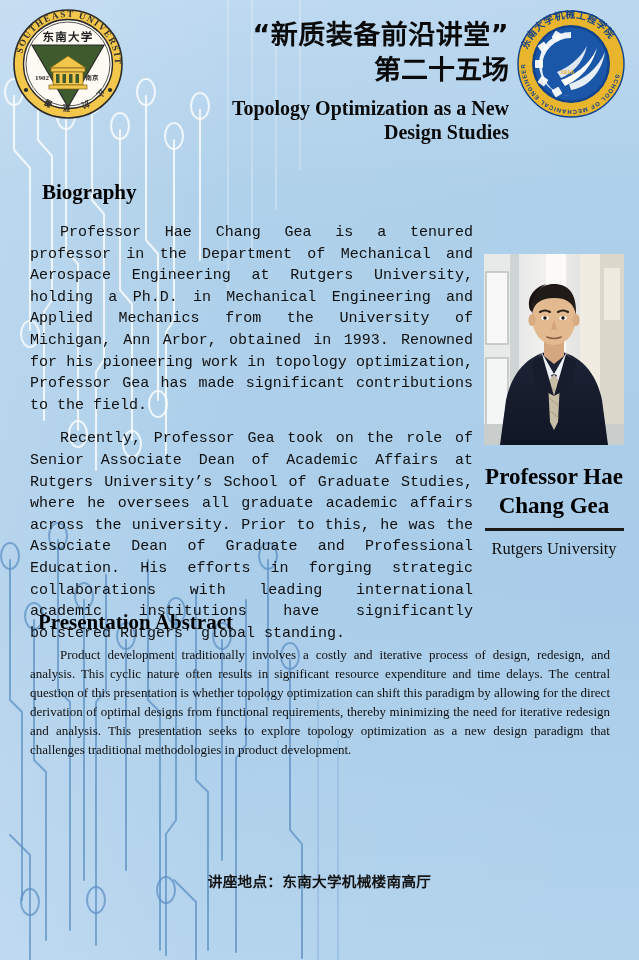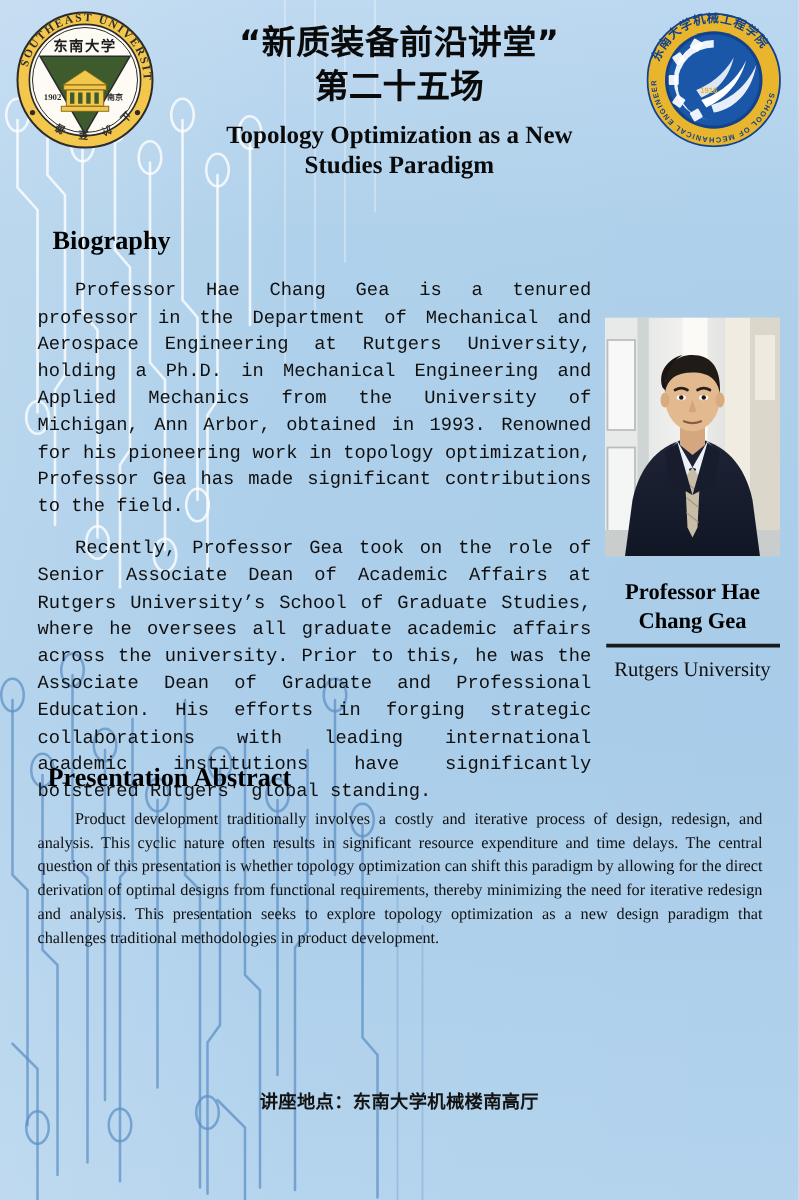--- a/index.html
+++ b/index.html
@@ -39,21 +39,21 @@
     width: 112px; height: 112px;
   }
   .logo-right {
     position: absolute;
     right: 14px; top: 10px;
     width: 108px; height: 108px;
   }
   .title-block {
     position: absolute;
     left: 130px; right: 130px; top: 18px;
-    text-align: center;
+    text-align: right;
   }
   .cn-title {
     font-family: "DejaVu Sans", "Liberation Sans", sans-serif;
     font-weight: 700;
     font-size: 27px;
     line-height: 1.28;
     letter-spacing: 0.5px;
     color: #0a0a0a;
     white-space: nowrap;
   }
@@ -116,21 +116,21 @@
     height: 191px;
     overflow: hidden;
     position: relative;
     background: #cfd6d8;
   }
   .speaker-photo svg { display:block; width:140px; height:191px; }
   .speaker-name {
     margin-top: 17px;
     text-align: center;
     font-weight: 700;
-    font-size: 18px;
+    font-size: 23px;
     line-height: 1.28;
     color: #000;
   }
   .speaker-rule {
     margin: 7px auto 0 auto;
     width: 139px;
     height: 3px;
     background: #1a1a1a;
   }
   .speaker-affil {
@@ -312,21 +312,21 @@
         <text x="23" y="72" font-family="'Liberation Serif',serif" font-size="7" font-weight="700" fill="#2c2c2c">1902</text>
         <text x="80" y="72" text-anchor="middle" font-family="'DejaVu Sans',sans-serif" font-size="6.4" font-weight="700" fill="#2c2c2c">南京</text>
       </svg>
     </div>
 
     <div class="title-block">
       <div class="cn-title">“新质装备前沿讲堂”</div>
       <div class="cn-title-2">第二十五场</div>
       <div class="en-title">
         <div>Topology Optimization as a New</div>
-        <div>Studies Paradigm</div>
+        <div>Design Studies</div>
       </div>
     </div>
 
     <div class="logo-right">
       <svg viewBox="0 0 108 108" xmlns="http://www.w3.org/2000/svg">
         <circle cx="54" cy="54" r="53" fill="#e8b52c" stroke="#12428b" stroke-width="1.4"></circle>
         <circle cx="54" cy="54" r="39" fill="#12428b"></circle>
         <circle cx="54" cy="54" r="36.5" fill="#1b57a8"></circle>
         <defs>
           <path id="mArcTop" d="M 54 54 m -46 0 a 46 46 0 1 1 92 0" fill="none"></path>

